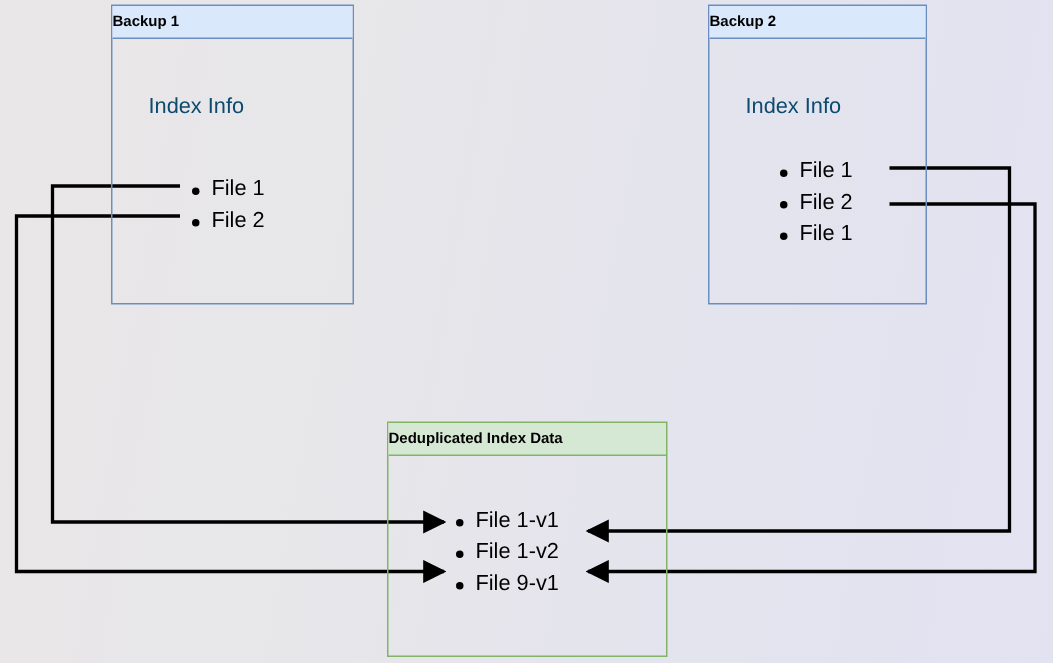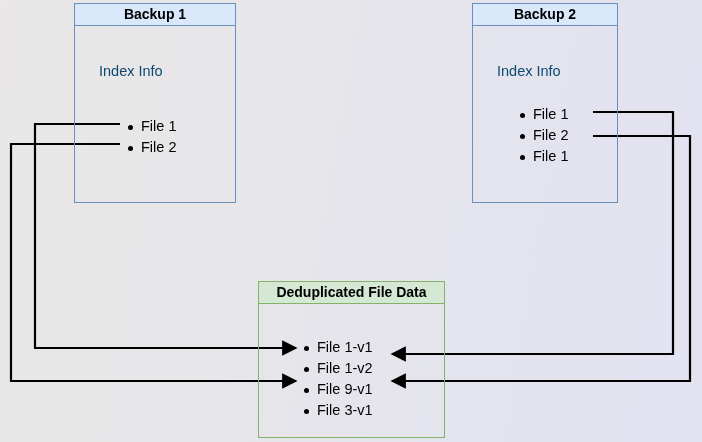--- a/index.html
+++ b/index.html
@@ -23,22 +23,21 @@
   .box {
     position: absolute;
     box-sizing: border-box;
     border: 1px solid #6c8ebf;
     background: transparent;
   }
   .box .hdr {
     box-sizing: border-box;
     height: 22px;
     line-height: 21px;
-    text-align: center;
-    font-size: 14px;
+    font-size: 10px;
     font-weight: bold;
     color: #000000;
     background: #dae8fc;
     border-bottom: 1px solid #6c8ebf;
   }
   .box.green {
     border-color: #82b366;
   }
   .box.green .hdr {
     background: #d5e8d4;
@@ -124,24 +123,23 @@
       <div class="index-label" style="left:24px; top:37px;">Index Info</div>
       <ul class="filelist" style="left:44px; top:78px;">
         <li>File 1</li>
         <li>File 2</li>
         <li>File 1</li>
       </ul>
     </div>
   </div>
 
   <div class="box green" style="left:258px; top:281px; width:187px; height:157px;">
-    <div class="hdr">Deduplicated File Data</div>
+    <div class="hdr">Deduplicated Index Data</div>
     <div class="body">
       <ul class="filelist" style="left:42px; top:33px;">
         <li>File 1-v1</li>
         <li>File 1-v2</li>
         <li>File 9-v1</li>
-        <li>File 3-v1</li>
       </ul>
     </div>
   </div>
 
 </div>
 
 </body></html>

